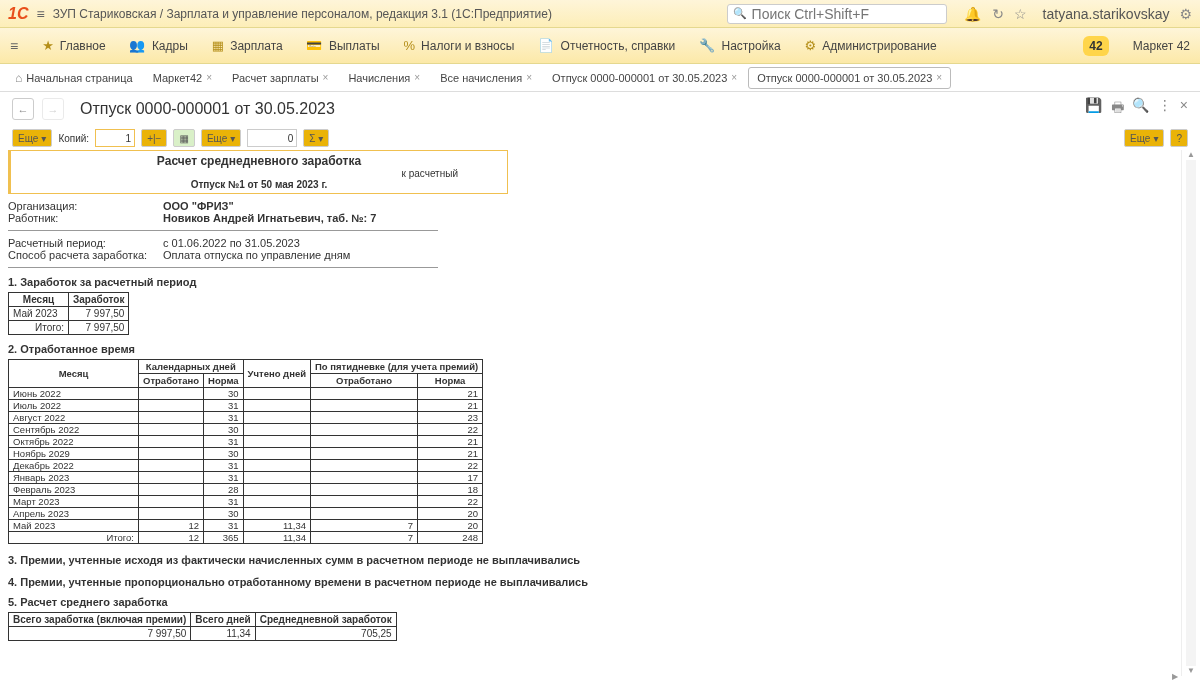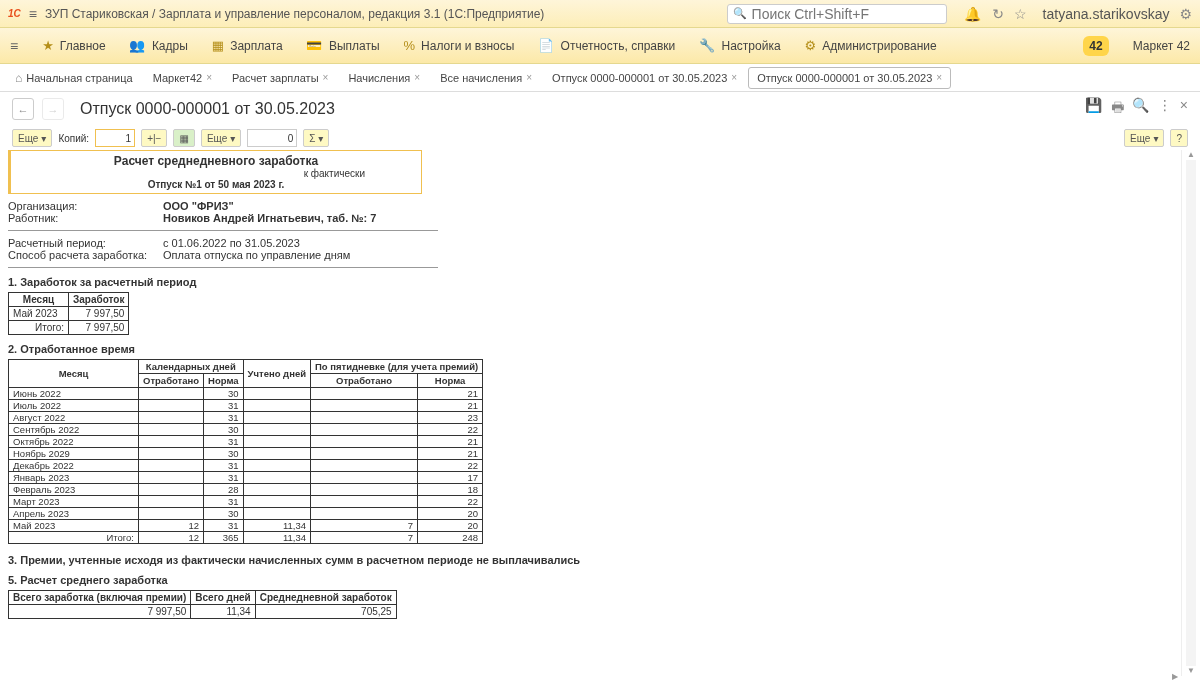--- a/index.html
+++ b/index.html
@@ -1,18 +1,18 @@
 <!DOCTYPE html>
 <html><head>
 <meta charset="utf-8">
 <style>
 * { box-sizing: border-box; margin: 0; padding: 0; }
 body { font-family: Arial, sans-serif; font-size: 11px; background: #fff; color: #333; width: 1200px; height: 684px; overflow: hidden; position: relative; }
 .titlebar { height: 28px; background: linear-gradient(#fef5d9,#fdeeb8); display: flex; align-items: center; padding: 0 8px; gap: 8px; border-bottom: 1px solid #e5d88f; }
-.logo1c { color: #e84f1c; font-weight: bold; font-size: 10px; font-style: italic; }
+.logo1c { color: #e84f1c; font-weight: bold; font-size: 16px; font-style: italic; }
 .ham { cursor: pointer; font-size: 14px; color: #666; }
 .title-text { flex: 0 0 auto; color: #555; font-size: 12px; }
 .search-box { margin-left: auto; background: #fff; border: 1px solid #ccc; border-radius: 3px; height: 20px; width: 220px; display: flex; align-items: center; padding: 0 6px; gap: 4px; color: #aaa; }
 .search-box input { border: none; outline: none; font-size: 14px; width: 100%; color: #666; }
 .title-icons { display: flex; gap: 10px; align-items: center; margin-left: 10px; color: #888; }
 .title-icons span { cursor: pointer; font-size: 14px; }
 .user { font-size: 11px; color: #555; margin-left: 6px; }
 
 .mainnav { height: 36px; background: linear-gradient(#fef5d9,#fce9a8); display: flex; align-items: center; padding: 0 10px; gap: 24px; border-bottom: 1px solid #e5d88f; font-size: 12px; color: #444; }
 .mainnav .item { display: flex; align-items: center; gap: 6px; cursor: pointer; }
@@ -26,33 +26,33 @@
 .tabbar .tab.active { border: 1px solid #bbb; background: #fff; border-radius: 3px; }
 .home-ic { color: #888; font-size: 12px; }
 
 .toolbar { height: 34px; display: flex; align-items: center; padding: 0 12px; gap: 8px; }
 .toolbar .navbtn { width: 22px; height: 22px; border: 1px solid #ccc; border-radius: 3px; display: flex; align-items: center; justify-content: center; color: #888; cursor: pointer; }
 .page-title { font-size: 16px; font-weight: normal; color: #333; margin-left: 8px; }
 .toolbar-right { margin-left: auto; display: flex; gap: 8px; color: #888; }
 .toolbar-right span { cursor: pointer; font-size: 14px; }
 
 .subtoolbar { height: 24px; display: flex; align-items: center; padding: 0 12px; gap: 6px; font-size: 10px; }
-.smallbtn { border: 1px solid #ccc; border-radius: 2px; padding: 1px 5px; background: #fef9c3; cursor: pointer; color: #555; display: inline-flex; align-items: center; gap: 3px; height: 18px; }
+.smallbtn { border: 1px solid #ccc; border-radius: 2px; padding: 1px 5px; background: #eab308; cursor: pointer; color: #555; display: inline-flex; align-items: center; gap: 3px; height: 18px; }
 .smallbtn.green { background: #d9f0c8; }
 .numfield { border: 1px solid #f0c050; width: 40px; height: 18px; text-align: right; padding: 0 3px; display: inline-flex; align-items: center; justify-content: flex-end; }
 .numfield2 { border: 1px solid #ccc; width: 50px; height: 18px; text-align: right; padding: 0 3px; display: inline-flex; align-items: center; justify-content: flex-end; }
 .sub-right { margin-left: auto; display: flex; gap: 6px; }
 
 .content { position: absolute; top: 150px; left: 8px; right: 18px; bottom: 8px; overflow: auto; border-right: 1px solid #eee; }
 .scrollbar { position: absolute; top: 150px; right: 4px; bottom: 8px; width: 10px; }
 .scroll-up, .scroll-down { height: 10px; width: 10px; color: #999; font-size: 8px; text-align: center; cursor: pointer; }
 .scroll-track { height: calc(100% - 20px); background: #f4f4f4; position: relative; }
 .scroll-right { position: absolute; bottom: 2px; right: 18px; width: 10px; height: 10px; color: #999; font-size: 8px; cursor: pointer; }
 
-.report-head { border: 1px solid #f0c050; border-left: 3px solid #f0c050; padding: 3px 16px; text-align: center; margin-bottom: 2px; width: 414px; }
+.report-head { border: 1px solid #f0c050; border-left: 3px solid #f0c050; padding: 3px 9px; text-align: center; margin-bottom: 2px; width: 500px; }
 .rh-title { font-weight: bold; font-size: 12px; }
 .rh-sub { font-size: 10px; text-align: right; padding-right: 40px; }
 .rh-doc { font-weight: bold; font-size: 10px; }
 
 .info { font-size: 11px; margin: 6px 0; }
 .info-row { display: flex; }
 .info-row .lbl { width: 155px; }
 .info-row .val { font-weight: bold; }
 .info-row .val.n { font-weight: normal; }
 .hr { border-top: 1px solid #999; margin: 4px 0; width: 430px; }
@@ -196,21 +196,21 @@
         <span>Еще</span> 
         <span>▾</span>
       </div>
     <div class="smallbtn">?</div>
   </div>
 </div>
 
 <div class="content">
   <div class="report-head">
     <div class="rh-title">Расчет среднедневного заработка</div>
-    <div class="rh-sub">к фактически</div>
+    <div class="rh-sub">к расчетный</div>
     <div class="rh-doc">Отпуск №1 от 50 мая 2023 г.</div>
   </div>
   <div class="info">
     <div class="info-row">
         <div class="lbl">Организация:</div>
         <div class="val">ООО "ФРИЗ"</div>
       </div>
     <div class="info-row">
         <div class="lbl">Работник:</div>
         <div class="val">Новиков Андрей Игнатьевич, таб. №: 7</div>
@@ -371,20 +371,21 @@
           <td class="r">12</td>
           <td class="r">365</td>
           <td class="r">11,34</td>
           <td class="r">7</td>
           <td class="r">248</td>
         </tr>
   </tbody>
     </table>
 
   <div class="note">3. Премии, учтенные исходя из фактически начисленных сумм в расчетном периоде не выплачивались</div>
+  <div class="note">4. Премии, учтенные пропорционально отработанному времени в расчетном периоде не выплачивались</div>
   <div class="sect">5. Расчет среднего  заработка</div>
   <table class="avg-table">
     <tbody>
         <tr>
           <th>Всего заработка (включая премии)</th>
           <th>Всего дней</th>
           <th>Среднедневной заработок</th>
         </tr>
     <tr>
           <td class="r">7 997,50</td>

